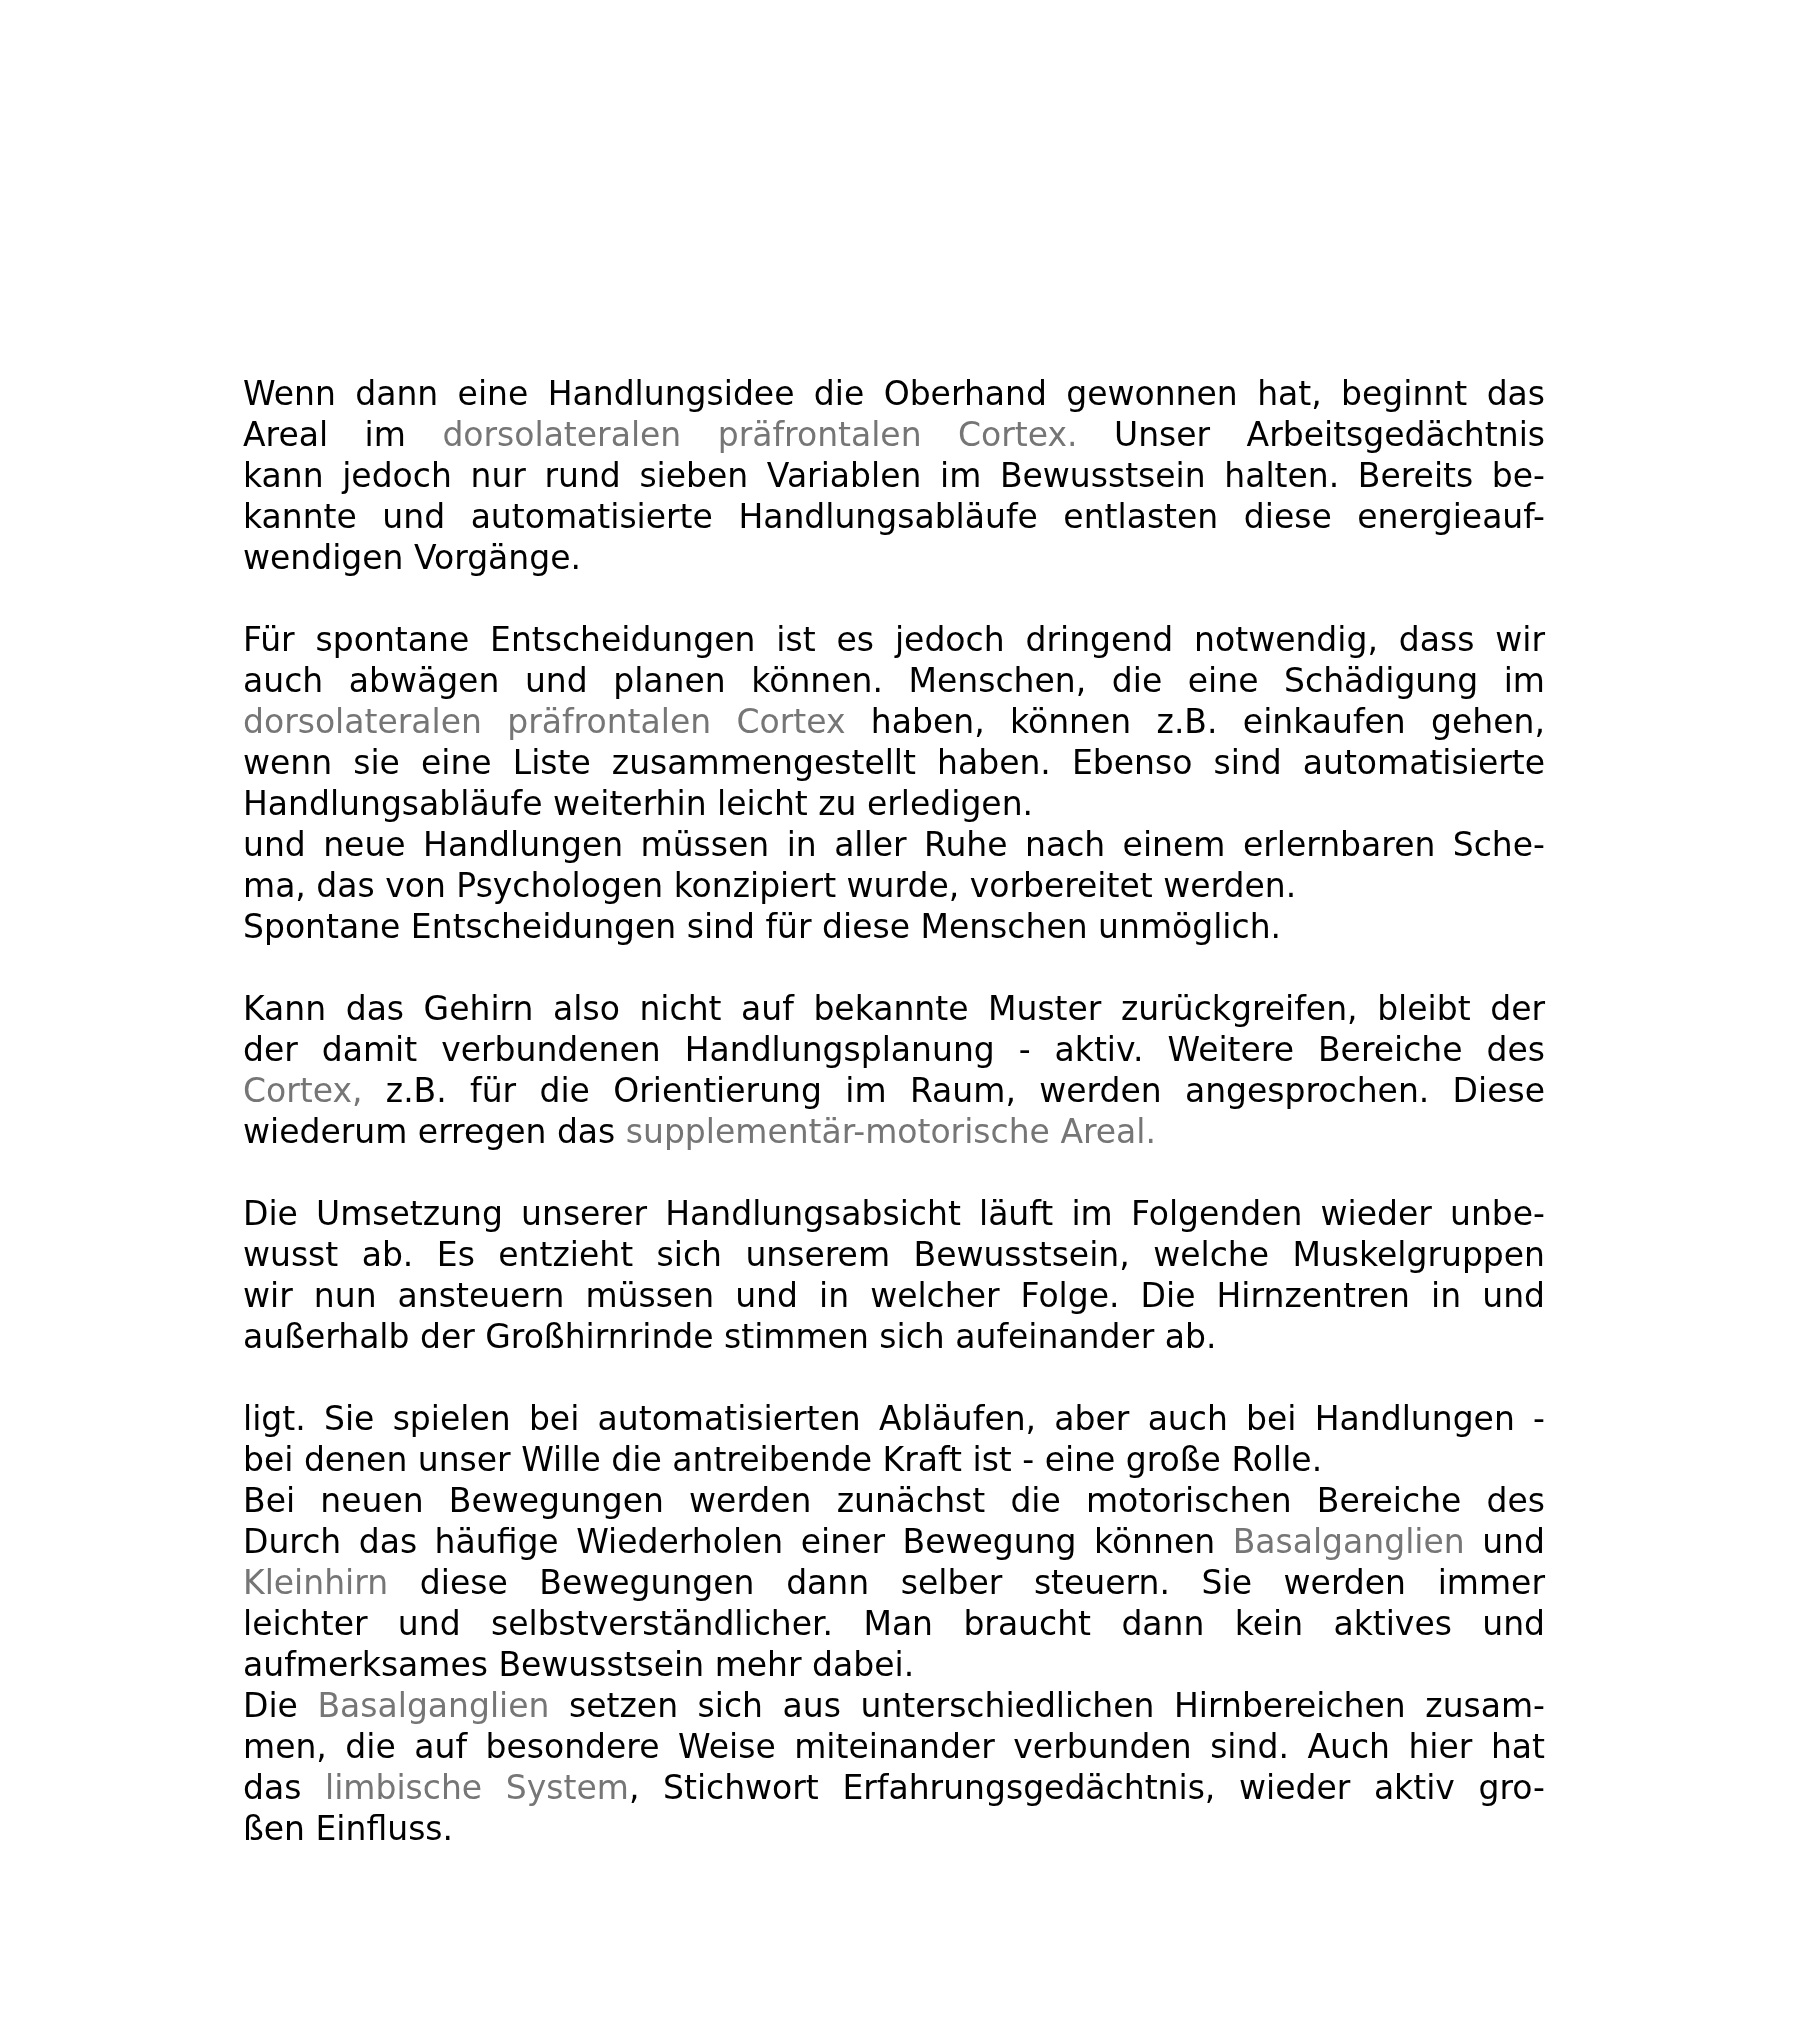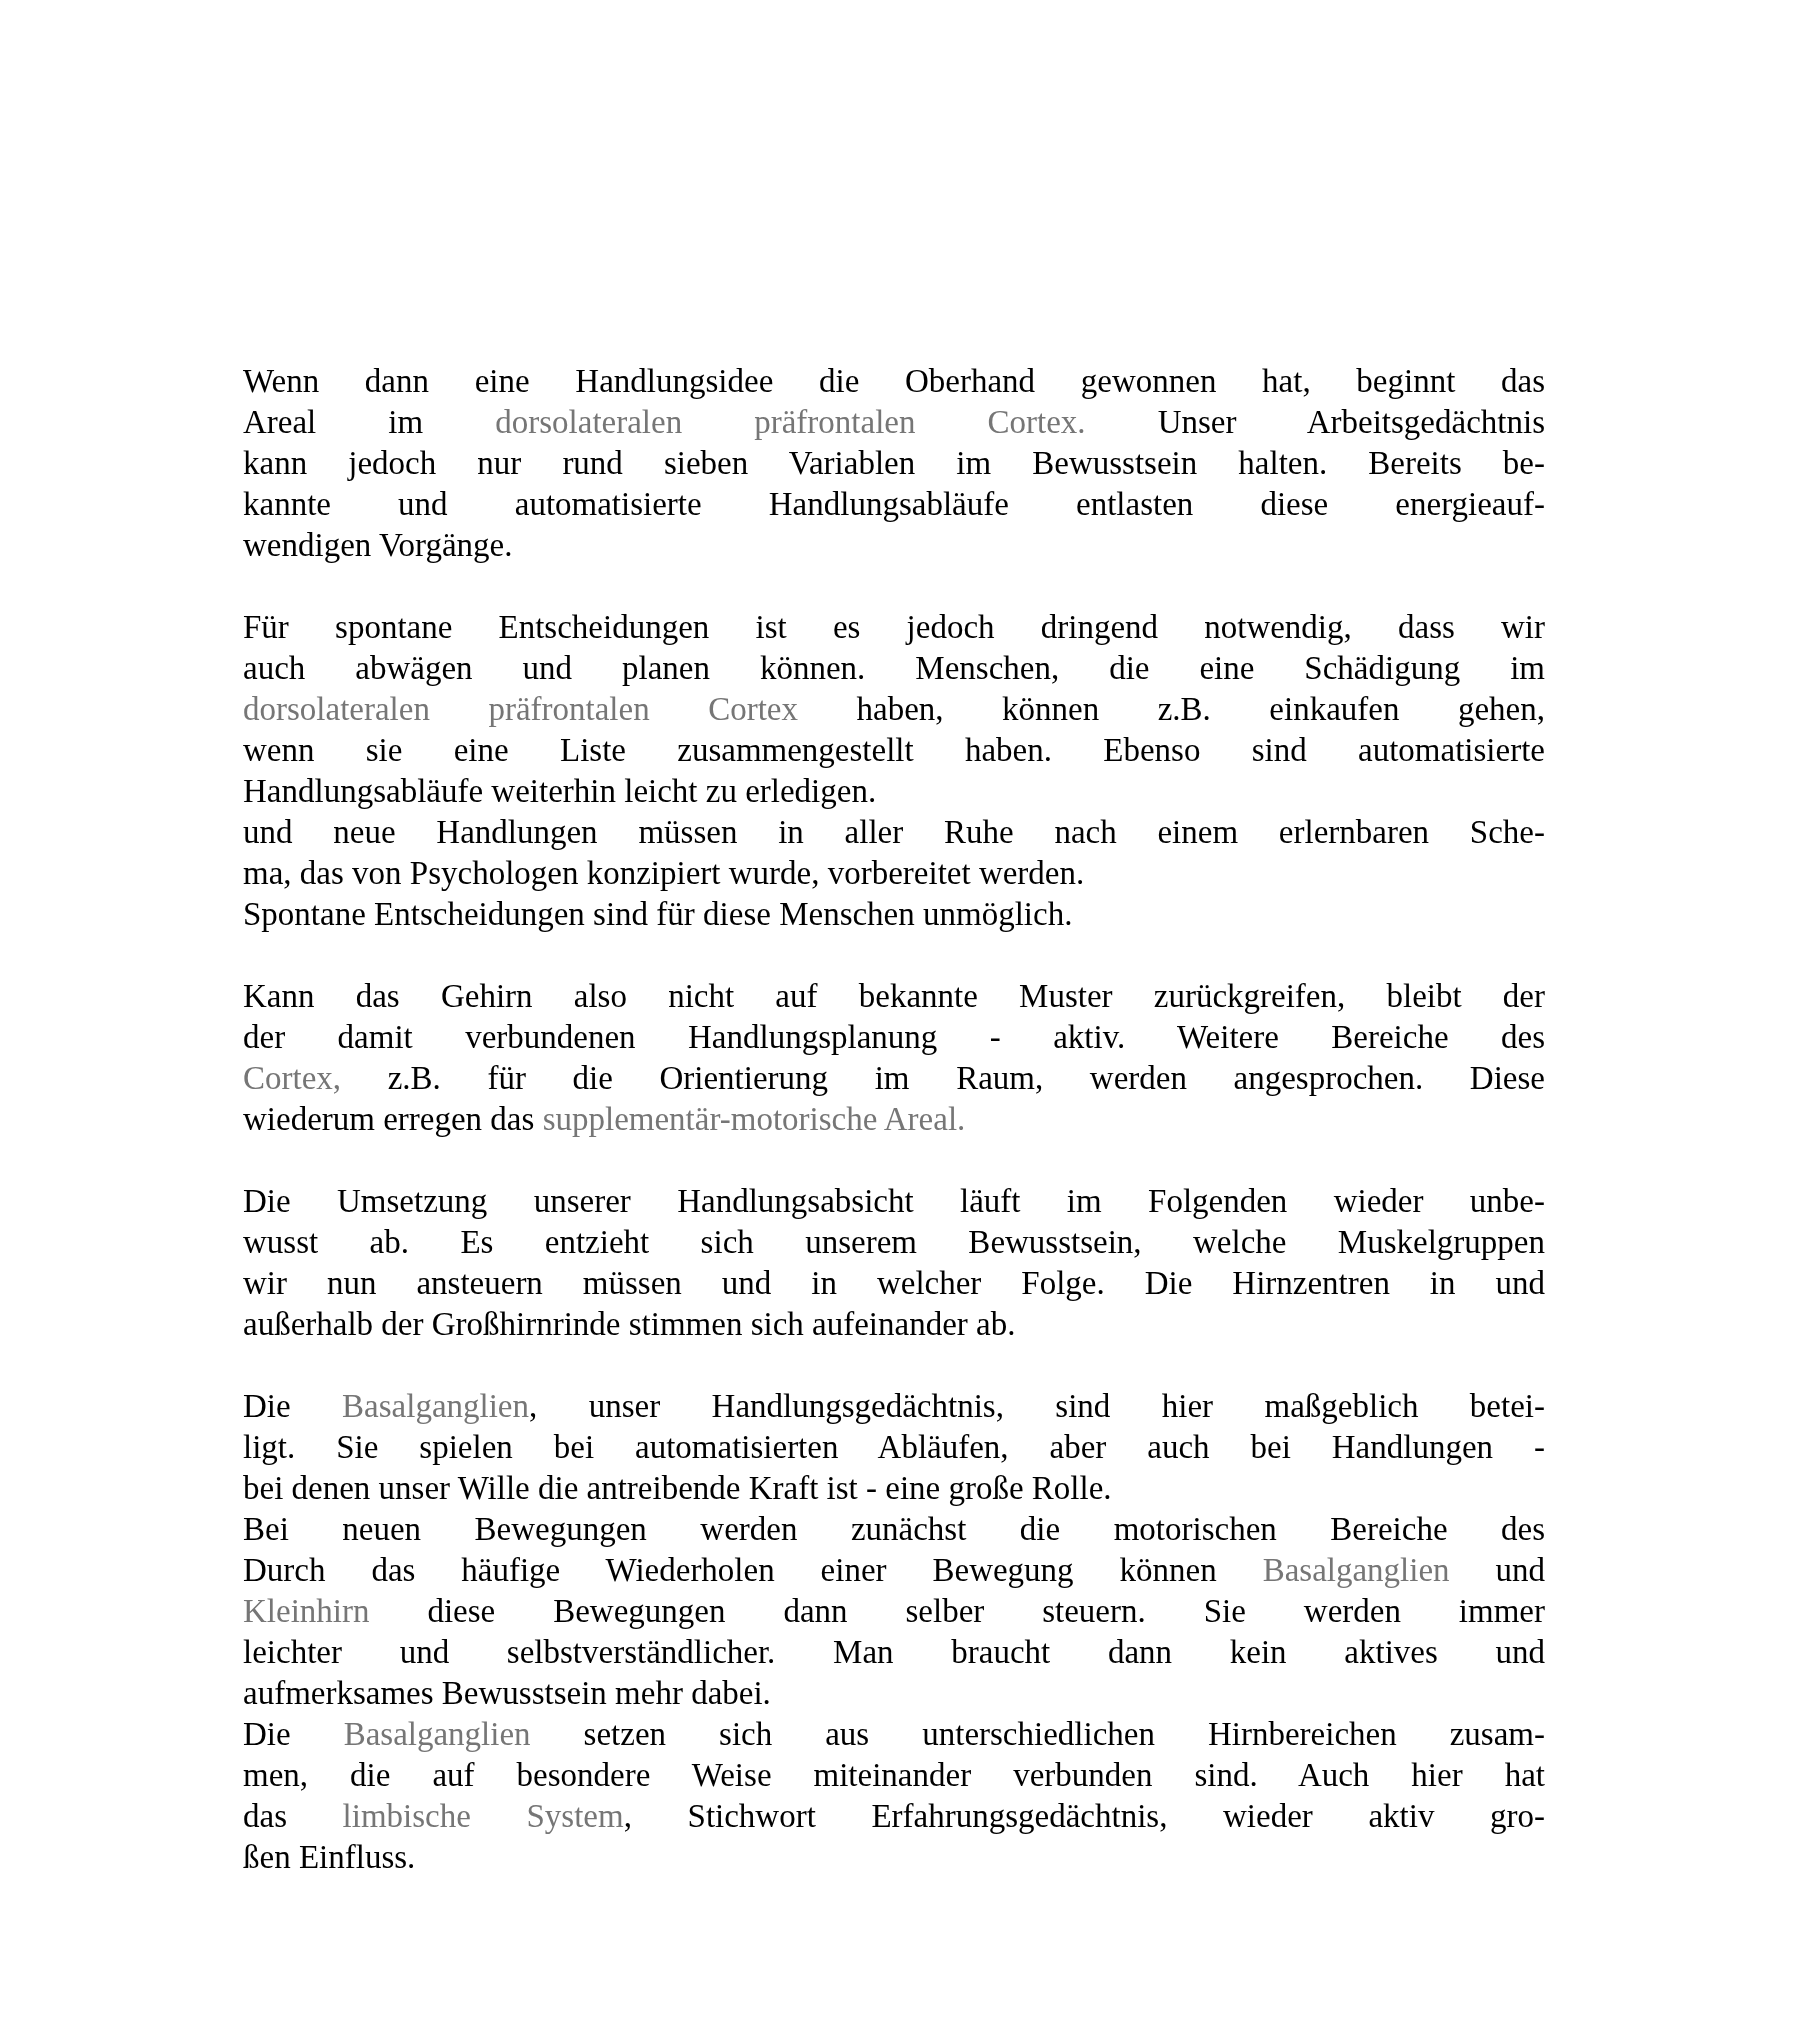--- a/index.html
+++ b/index.html
@@ -24,22 +24,21 @@
   .text-column {
     position: absolute;
     left: 243px;
     top: 361px;
     width: 1302px;
     font-size: 33px;
     line-height: 41px;
     text-justify: inter-word;
   }
   .para {
-    margin: 0 0 41px 0;
-    font-family: Liberation Serif, serif;
+    margin: 12px 0 41px 0;
   }
   .para:last-child {
     margin-bottom: 0;
   }
   .line {
     text-align: justify;
     text-align-last: justify;
   }
   .line.flush {
     text-align: right;
@@ -76,21 +75,20 @@
         <div class="line"><span class="seg-term">Cortex,</span><span class="seg"> z.B. für die Orientierung im Raum, werden angesprochen. Diese</span></div>
         <div class="line flush"><span class="seg">wiederum erregen das </span><span class="seg-term">supplementär-motorische Areal.</span></div>
       </div>
       <div class="para">
         <div class="line"><span class="seg">Die Umsetzung unserer Handlungsabsicht läuft im Folgenden wieder unbe-</span></div>
         <div class="line"><span class="seg">wusst ab. Es entzieht sich unserem Bewusstsein, welche Muskelgruppen</span></div>
         <div class="line"><span class="seg">wir nun ansteuern müssen und in welcher Folge. Die Hirnzentren in und</span></div>
         <div class="line flush"><span class="seg">außerhalb der Großhirnrinde stimmen sich aufeinander ab.</span></div>
       </div>
       <div class="para">
-        <div class="line"><span class="seg">Die </span><span class="seg-term">Basalganglien</span><span class="seg">, unser Handlungsgedächtnis, sind hier maßgeblich betei-</span></div>
         <div class="line"><span class="seg">ligt. Sie spielen bei automatisierten Abläufen, aber auch bei Handlungen -</span></div>
         <div class="line flush"><span class="seg">bei denen unser Wille die antreibende Kraft ist - eine große Rolle.</span></div>
         <div class="line"><span class="seg">Bei neuen Bewegungen werden zunächst die motorischen Bereiche des</span></div>
         <div class="line"><span class="seg">Durch das häufige Wiederholen einer Bewegung können </span><span class="seg-term">Basalganglien</span><span class="seg"> und</span></div>
         <div class="line"><span class="seg-term">Kleinhirn</span><span class="seg"> diese Bewegungen dann selber steuern. Sie werden immer</span></div>
         <div class="line"><span class="seg">leichter und selbstverständlicher. Man braucht dann kein aktives und</span></div>
         <div class="line flush"><span class="seg">aufmerksames Bewusstsein mehr dabei.</span></div>
         <div class="line"><span class="seg">Die </span><span class="seg-term">Basalganglien</span><span class="seg"> setzen sich aus unterschiedlichen Hirnbereichen zusam-</span></div>
         <div class="line"><span class="seg">men, die auf besondere Weise miteinander verbunden sind. Auch hier hat</span></div>
         <div class="line"><span class="seg">das </span><span class="seg-term">limbische System</span><span class="seg">, Stichwort Erfahrungsgedächtnis, wieder aktiv gro-</span></div>

